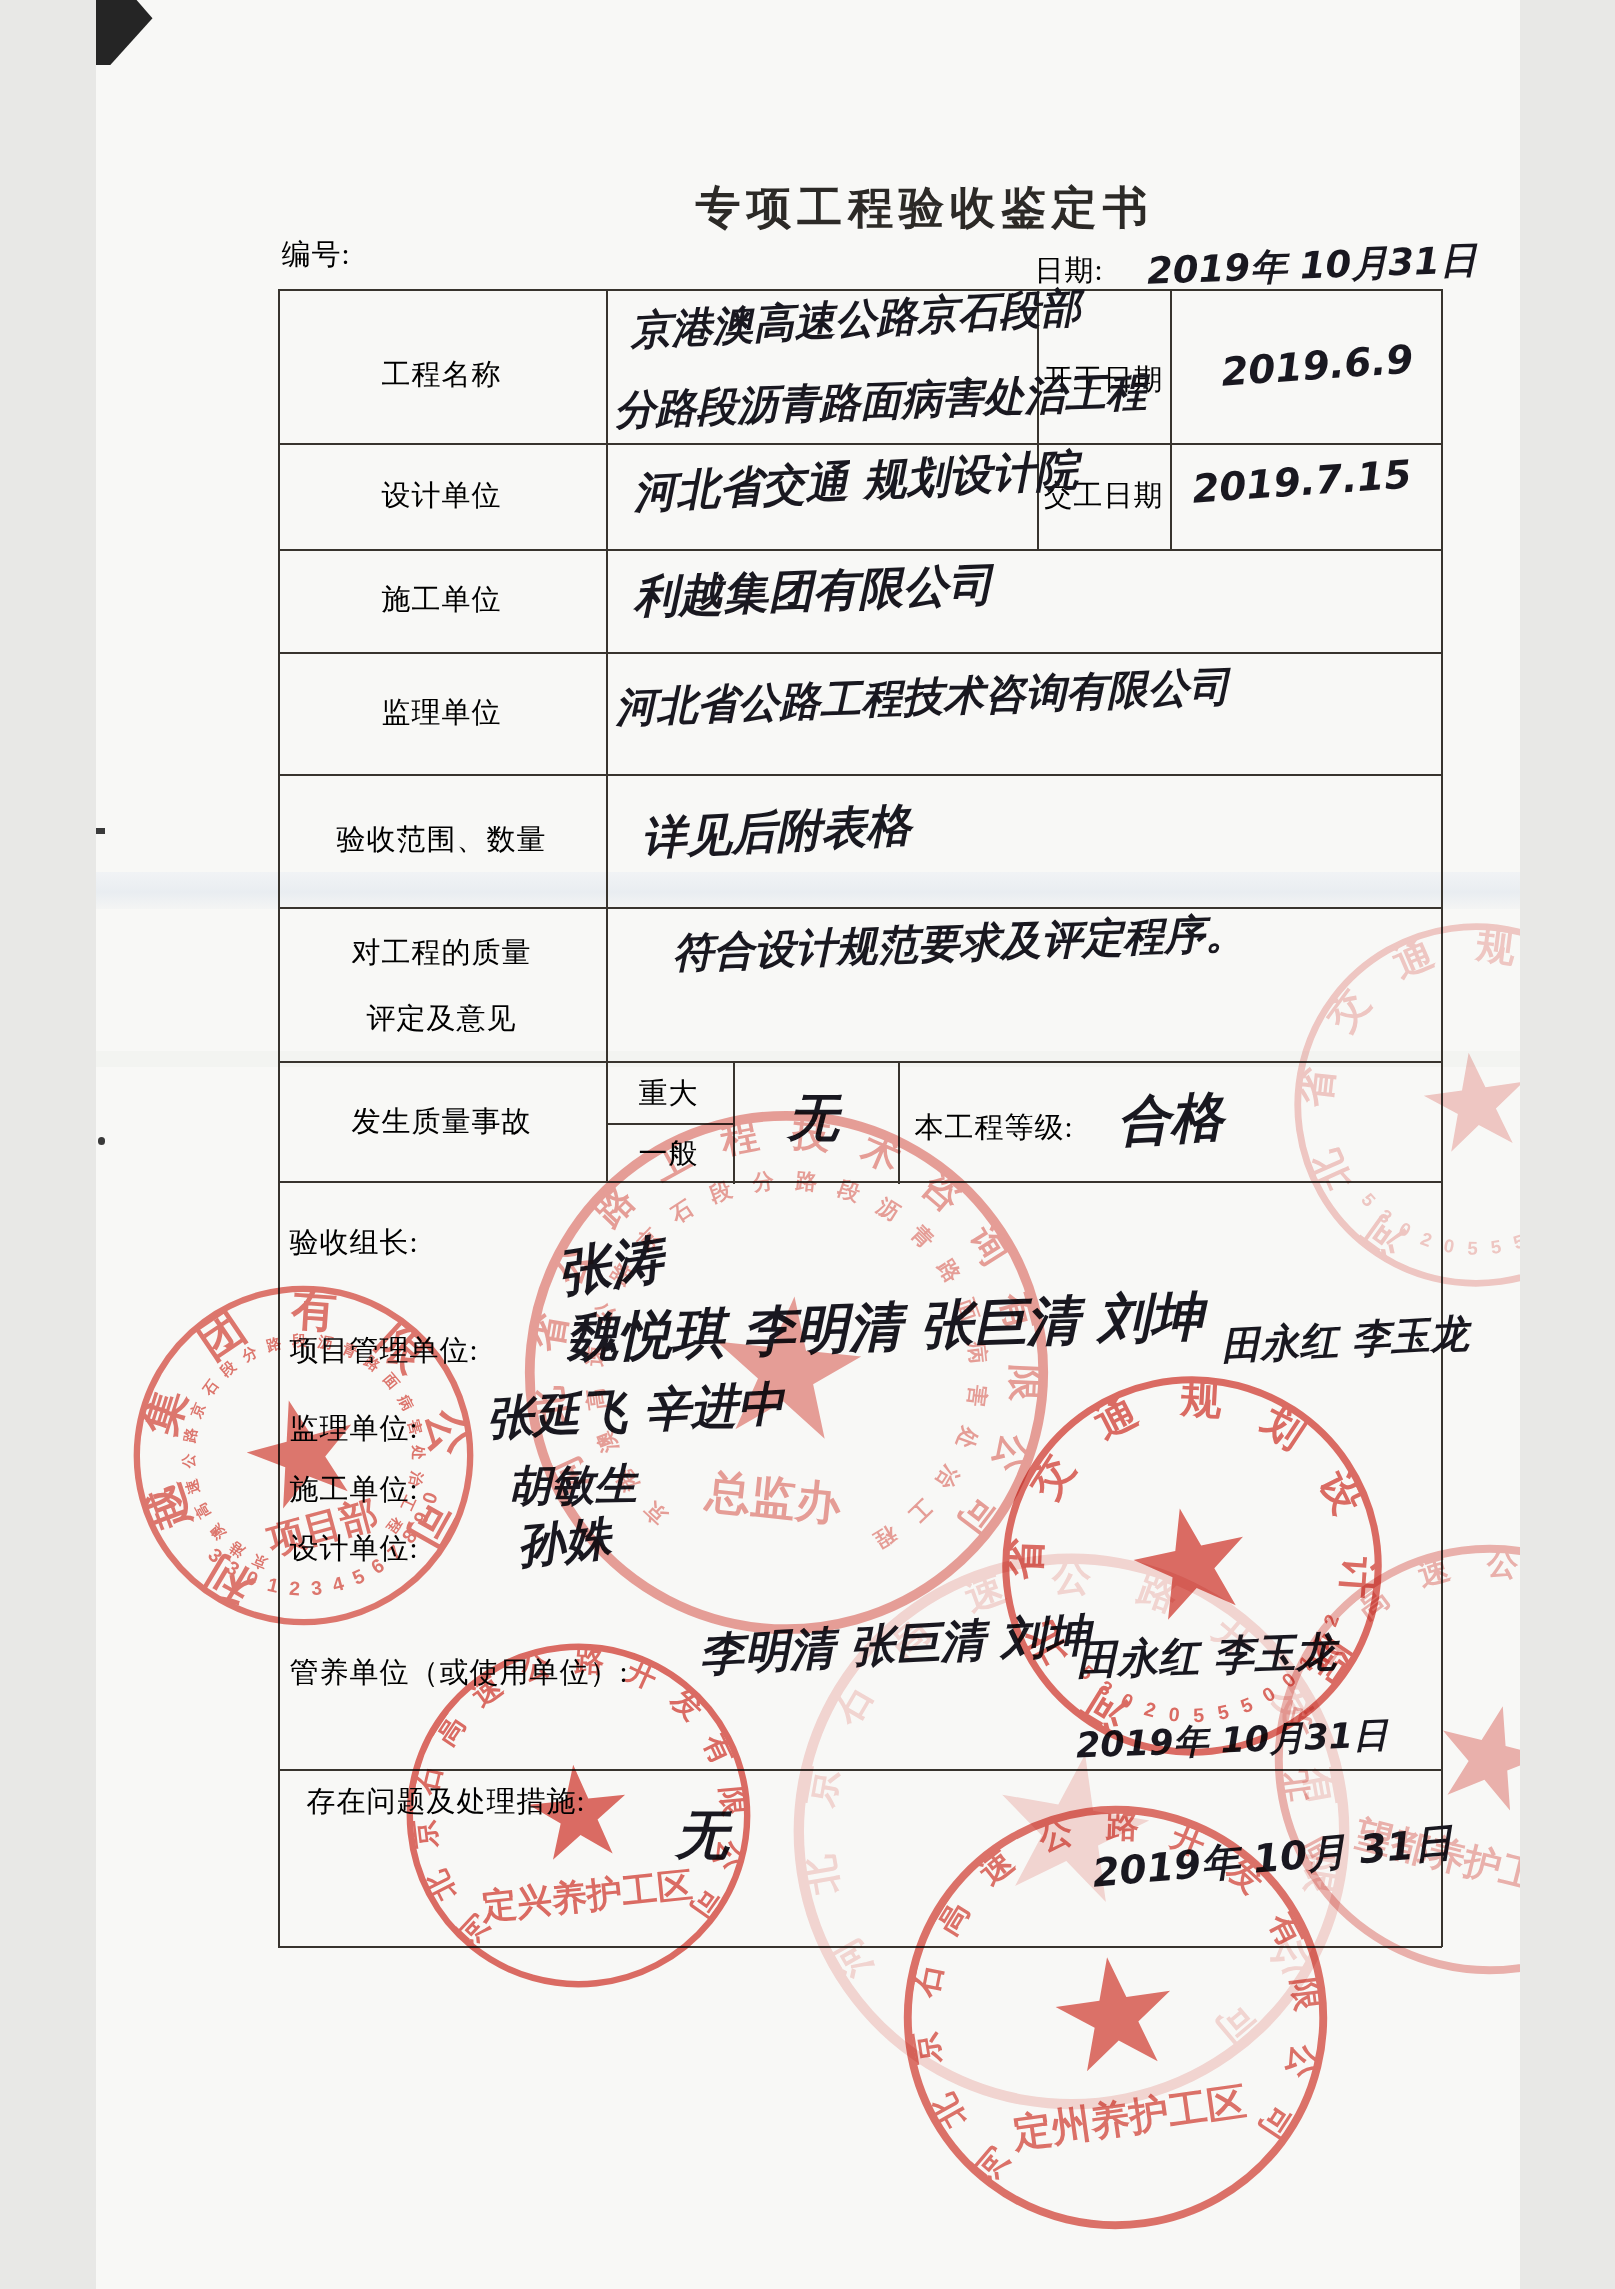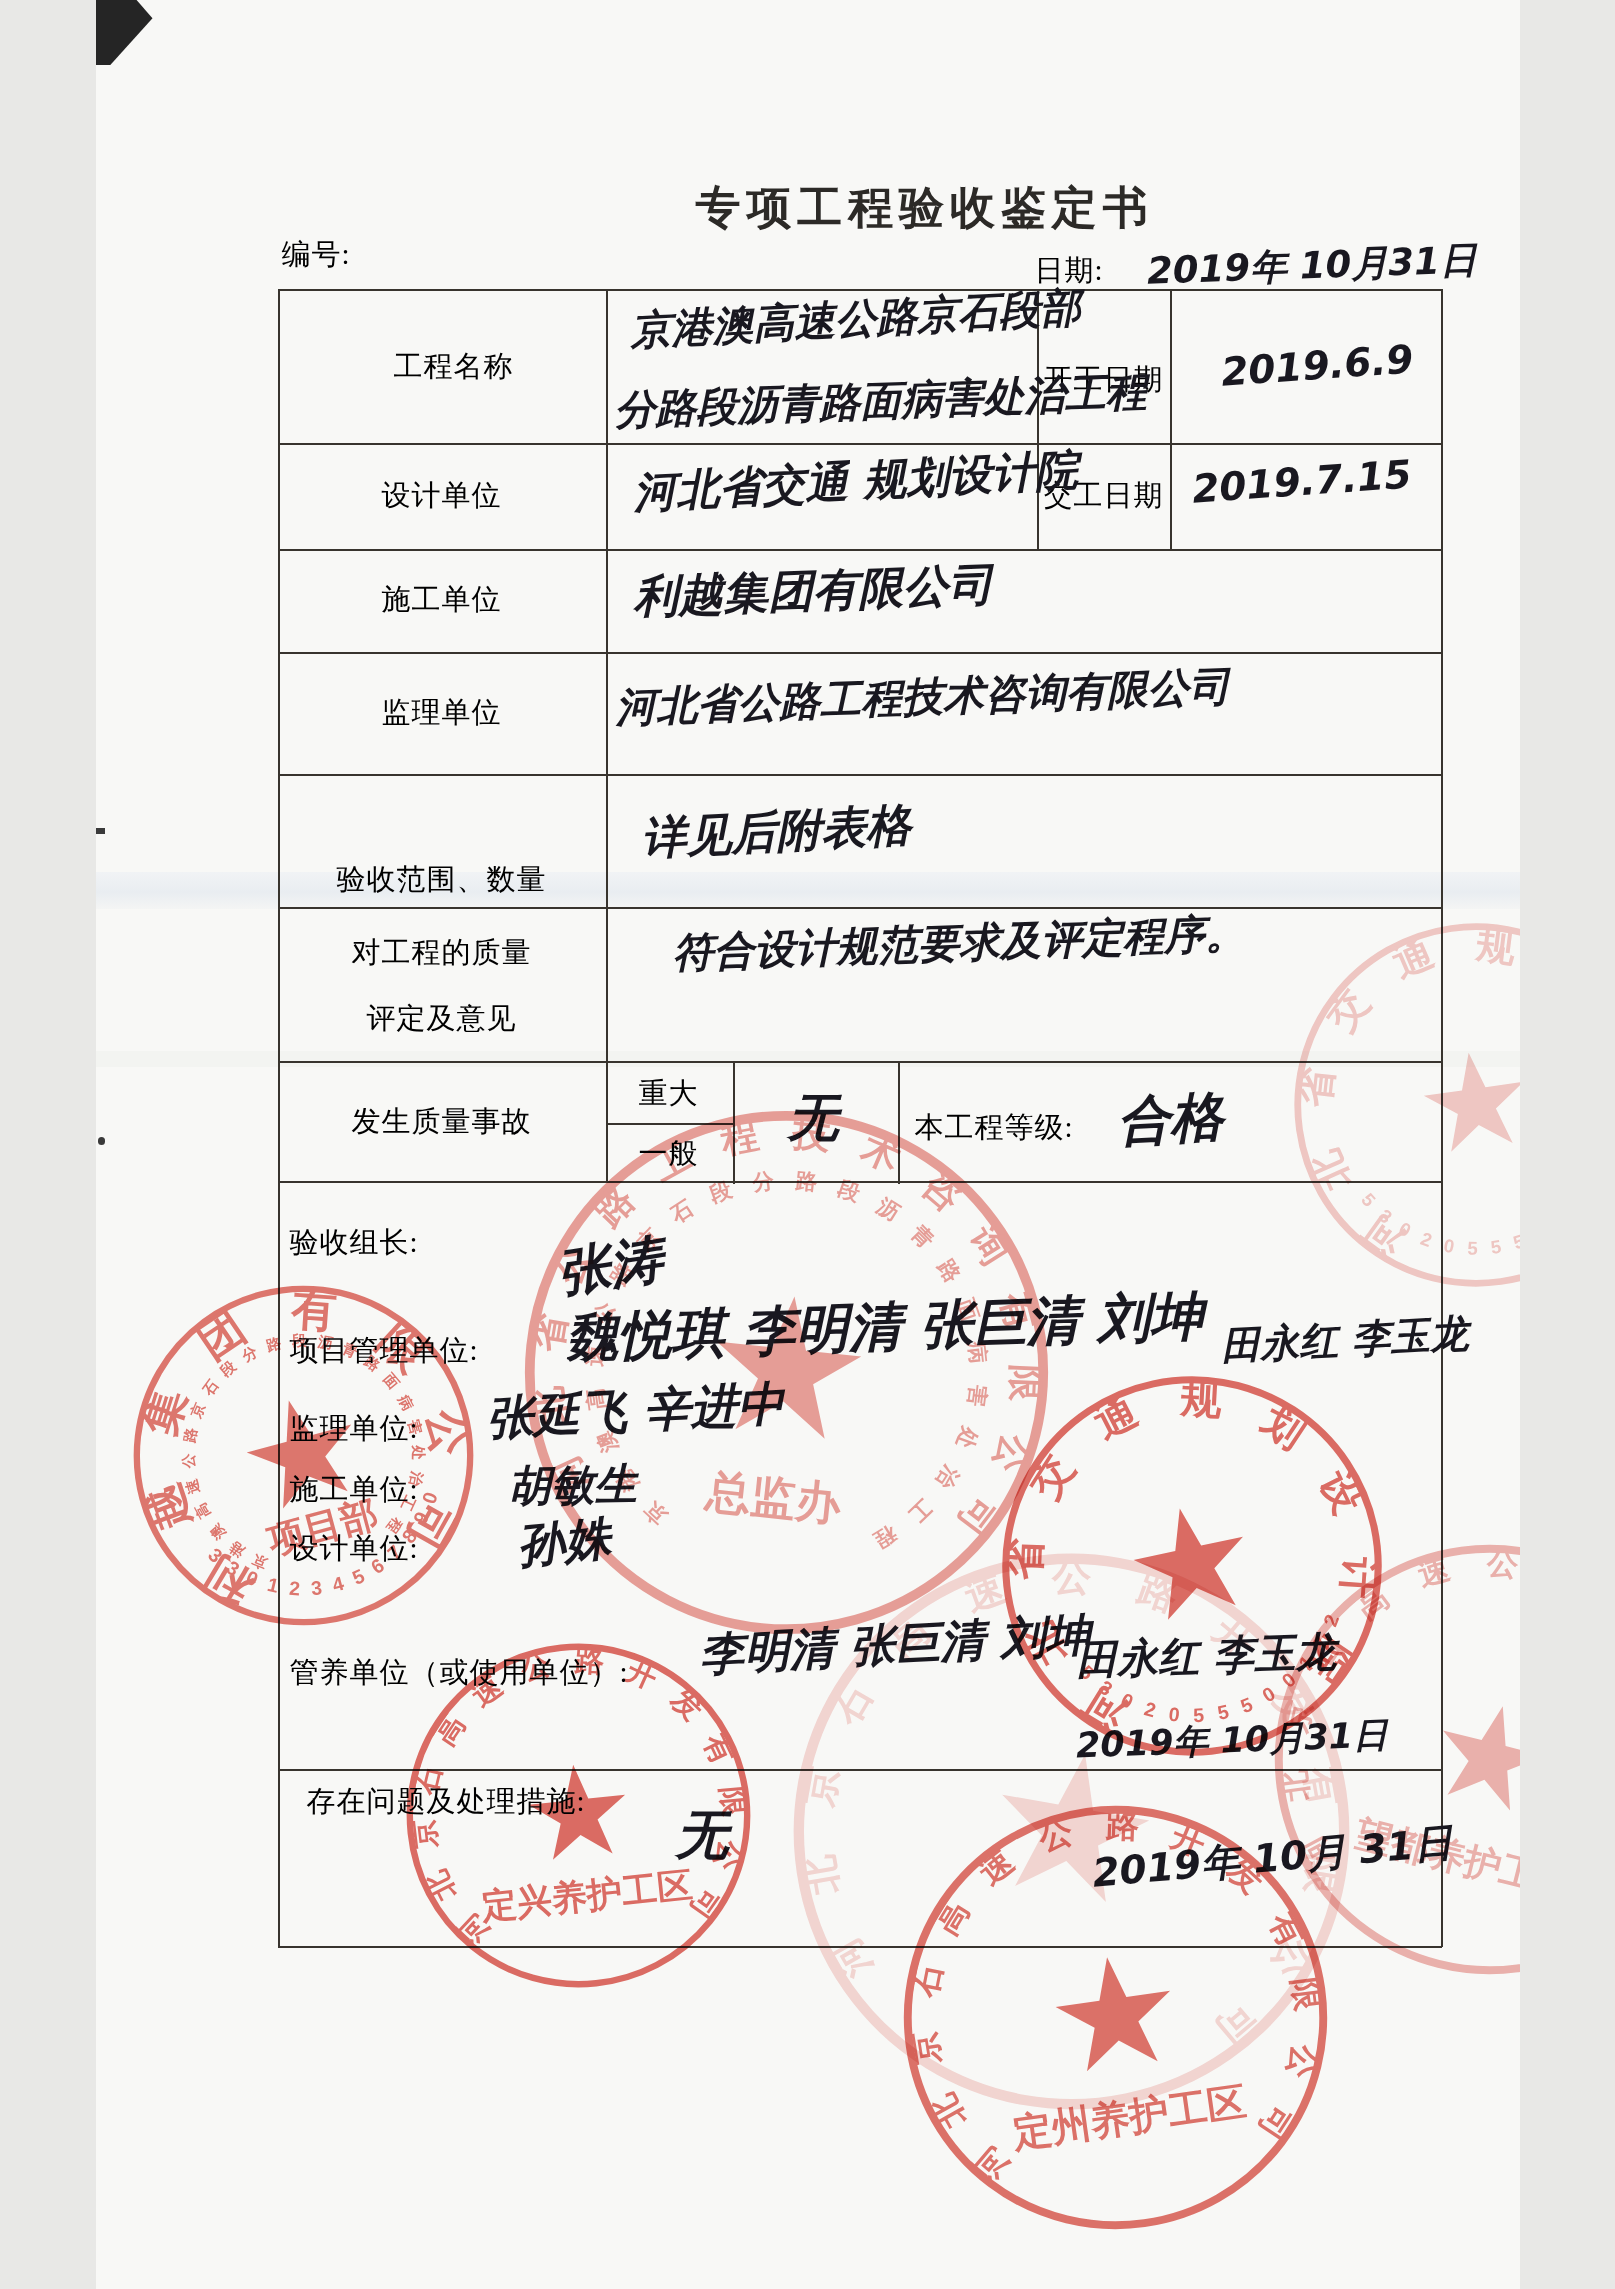--- a/index.html
+++ b/index.html
@@ -48,27 +48,27 @@
   <div class="hline" style="left:182px;top:1769px;width:1164px;"></div>
   <div class="hline" style="left:182px;top:1946px;width:1164px;"></div>
   <div class="vline" style="left:182px;top:289px;height:1658px;"></div>
   <div class="vline" style="left:1345px;top:289px;height:1658px;"></div>
   <div class="vline" style="left:510px;top:289px;height:894px;"></div>
   <div class="vline" style="left:941px;top:289px;height:262px;"></div>
   <div class="vline" style="left:1074px;top:289px;height:262px;"></div>
   <div class="vline" style="left:637px;top:1062px;height:122px;"></div>
   <div class="vline" style="left:802px;top:1062px;height:122px;"></div>
 
-  <div class="print cellc" style="left:346px;top:367px;margin-left:12px;">工程名称</div>
+  <div class="print cellc" style="left:346px;top:375px;">工程名称</div>
   <div class="print cellc" style="left:1008px;top:367px;margin-top:13px;">开工日期</div>
   <div class="print cellc" style="left:346px;top:496px;">设计单位</div>
   <div class="print cellc" style="left:1008px;top:496px;">交工日期</div>
   <div class="print cellc" style="left:346px;top:600px;">施工单位</div>
   <div class="print cellc" style="left:346px;top:713px;text-align:center;">监理单位</div>
-  <div class="print cellc" style="left:346px;top:840px;margin-top:40px;">验收范围、数量</div>
+  <div class="print cellc" style="left:346px;top:840px;">验收范围、数量</div>
   <div class="print cellc" style="left:346px;top:953px;">对工程的质量</div>
   <div class="print cellc" style="left:346px;top:1019px;">评定及意见</div>
   <div class="print cellc" style="left:346px;top:1122px;">发生质量事故</div>
   <div class="print cellc" style="left:573px;top:1094px;">重大</div>
   <div class="print cellc" style="left:573px;top:1154px;">一般</div>
   <div class="print" style="left:819px;top:1108px;">本工程等级:</div>
 
   <div class="print" style="left:194px;top:1223px;">验收组长:</div>
   <div class="print" style="left:194px;top:1331px;">项目管理单位:</div>
   <div class="print" style="left:194px;top:1409px;">监理单位:</div>

